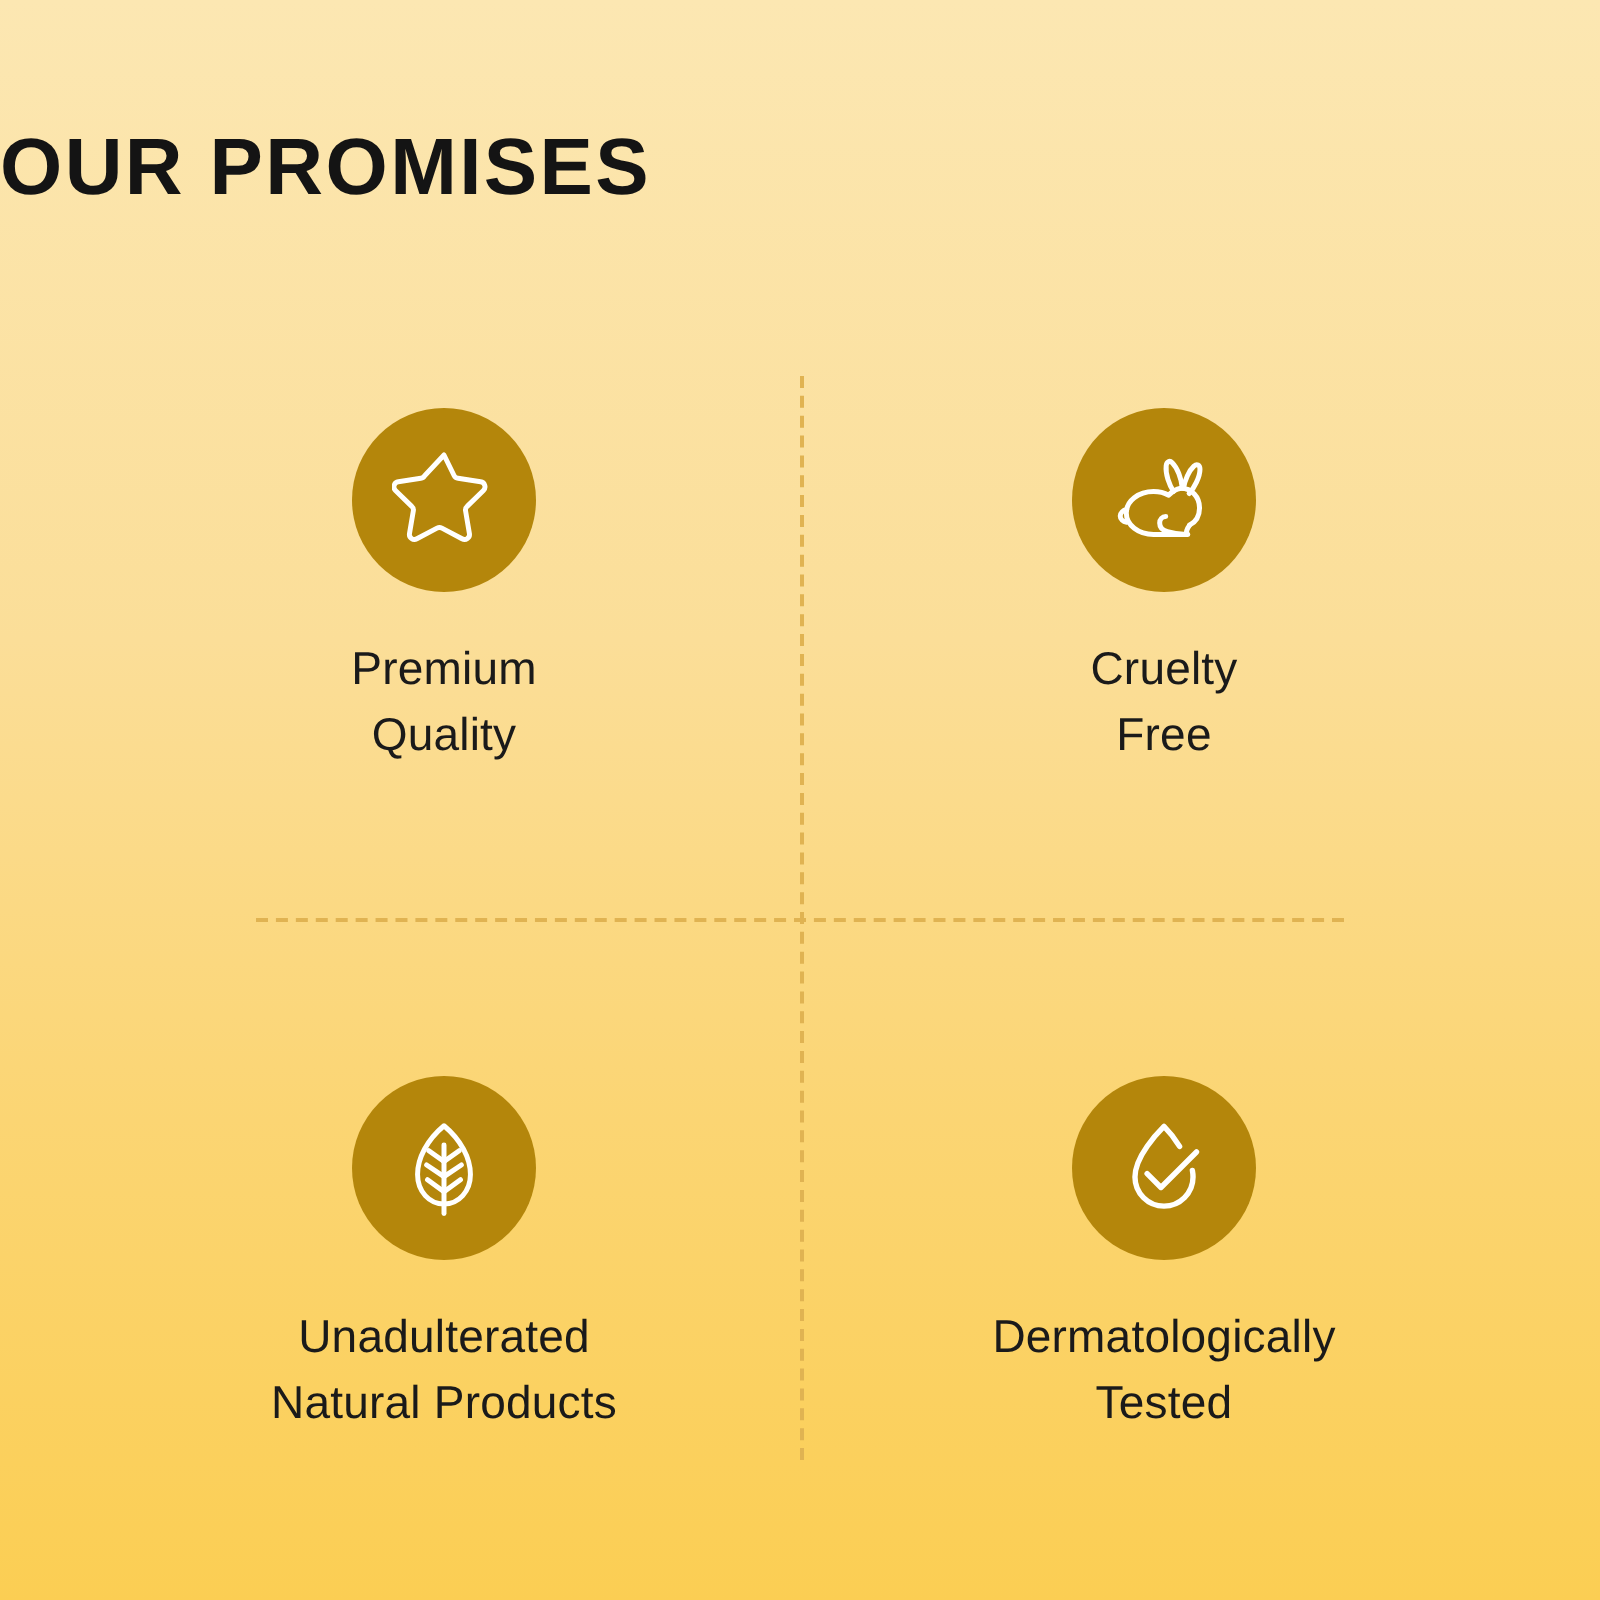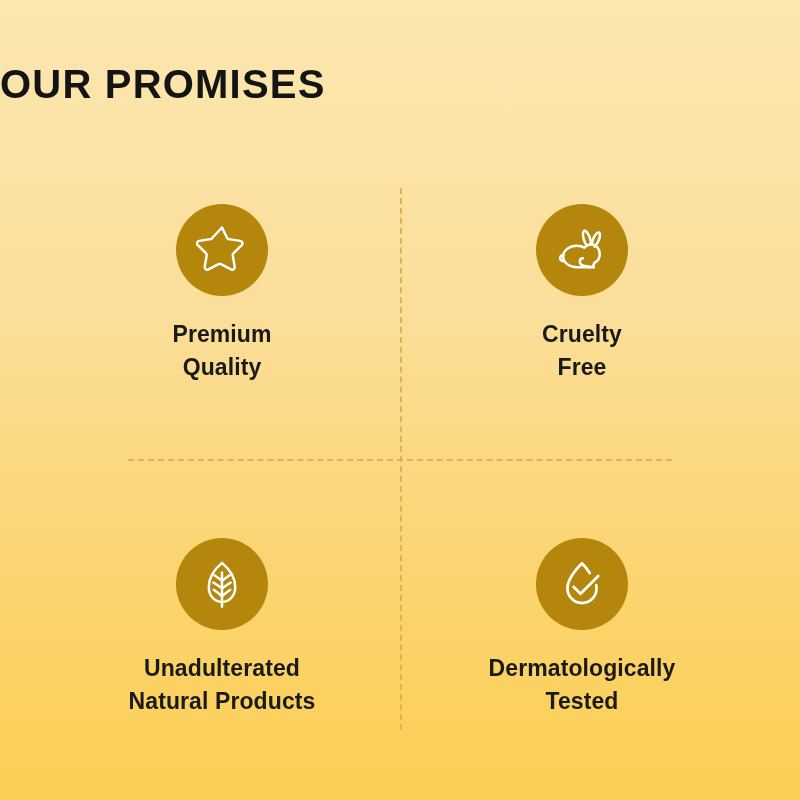--- a/index.html
+++ b/index.html
@@ -90,21 +90,21 @@
   .icon-circle svg {
     display: block;
     width: 52px;
     height: 52px;
   }
 
   .promise-label {
     margin-top: 22px;
     text-align: center;
     font-size: 23px;
-    font-weight: 700;
+    font-weight: 400;
     color: #1A1A1A;
     line-height: 1.42;
     letter-spacing: 0.1px;
     white-space: pre-line;
   }
 </style>
 </head>
 <body>
 
 <div id="promises-panel">

